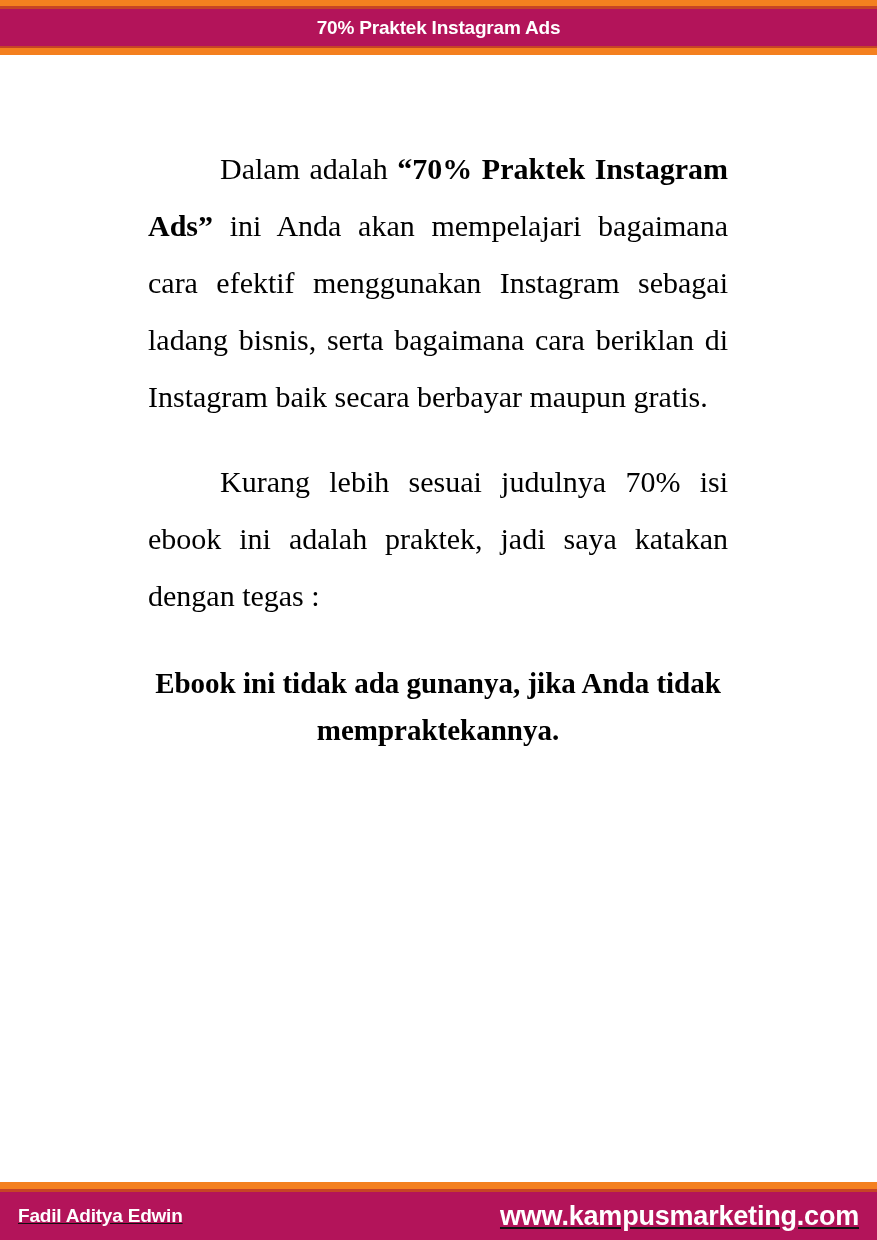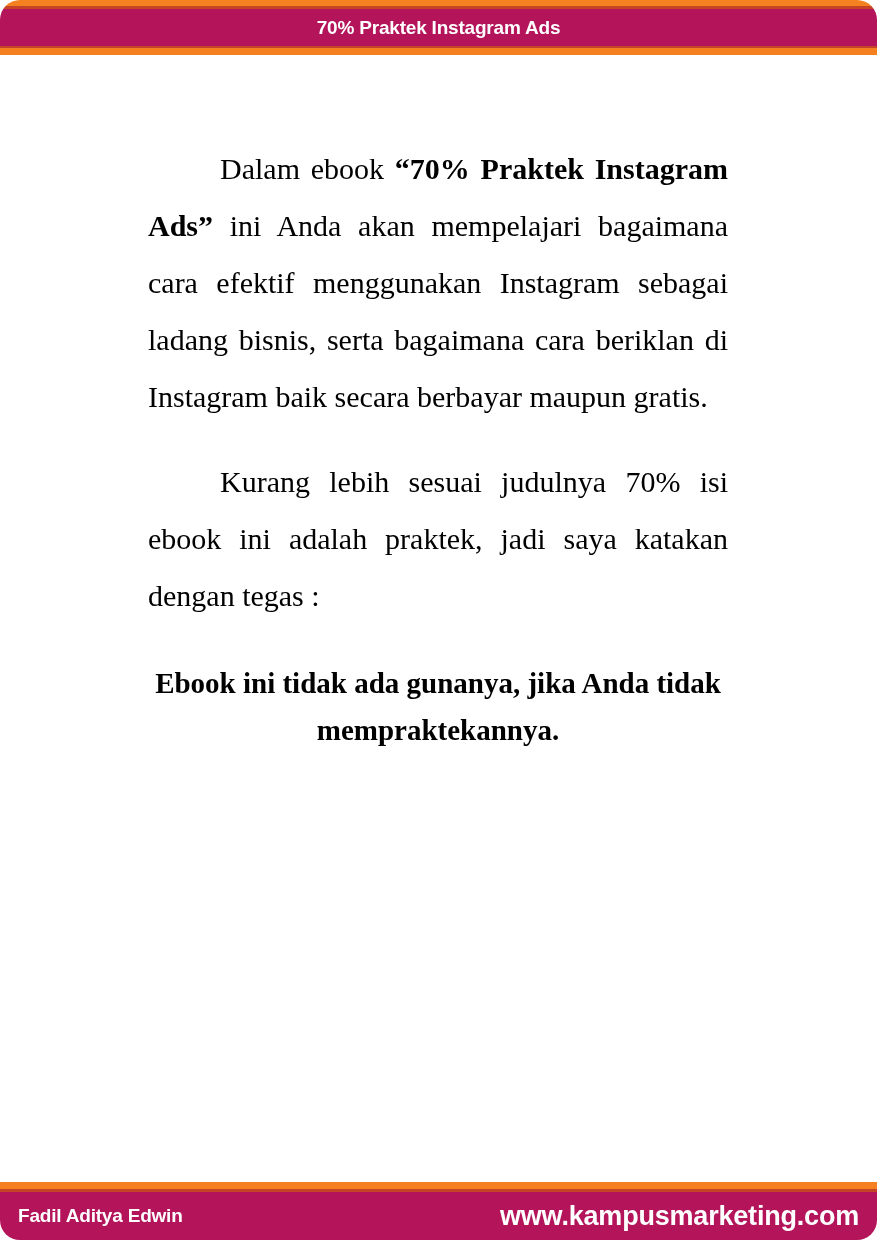--- a/index.html
+++ b/index.html
@@ -15,21 +15,20 @@
   }
 
   .page {
     position: relative;
     width: 877px;
     height: 1240px;
     margin: 0 auto;
     background: #ffffff;
     overflow: hidden;
     box-sizing: border-box;
-    border-radius: 20px;
   }
 
   
   .header-banner {
     position: absolute;
     top: 0;
     left: 0;
     width: 877px;
     height: 56px;
     box-sizing: border-box;
@@ -147,20 +146,21 @@
   }
   .ftr-inner {
     position: absolute;
     top: 10px; left: 0; right: 0;
     bottom: 0;
     display: flex;
     align-items: center;
     justify-content: space-between;
     padding: 0 18px 0 18px;
     box-sizing: border-box;
+    text-decoration: underline;
   }
   .ftr-text {
     color: #ffffff;
     font-family: "Liberation Sans", "DejaVu Sans", sans-serif;
     font-weight: bold;
     font-size: 19px;
     letter-spacing: -0.2px;
     white-space: nowrap;
   }
   .ftr-text.right {
@@ -176,21 +176,21 @@
     <div class="hdr-stripe-top-orange"></div>
     <div class="hdr-stripe-top-dark"></div>
     <div class="hdr-band"></div>
     <div class="hdr-stripe-bot-dark"></div>
     <div class="hdr-stripe-bot-orange"></div>
     <div class="hdr-title">70% Praktek Instagram Ads</div>
   </div>
 
   <div class="content">
 
-    <p class="para first"><span>Dalam ebook </span><b>“70% Praktek Instagram Ads”</b><span> ini Anda akan mempelajari bagaimana cara efektif menggunakan Instagram sebagai ladang bisnis, serta bagaimana cara beriklan di Instagram baik secara berbayar maupun gratis.</span></p>
+    <p class="para first"><span>Dalam adalah </span><b>“70% Praktek Instagram Ads”</b><span> ini Anda akan mempelajari bagaimana cara efektif menggunakan Instagram sebagai ladang bisnis, serta bagaimana cara beriklan di Instagram baik secara berbayar maupun gratis.</span></p>
 
     <p class="para second">Kurang lebih sesuai judulnya 70% isi ebook ini adalah praktek, jadi saya katakan dengan tegas :</p>
 
     <p class="statement block-1">Ebook ini tidak ada gunanya, jika Anda tidak mempraktekannya.</p>
 
 
   </div>
 
   <div class="footer-banner">
     <div class="ftr-stripe-top-orange"></div>

